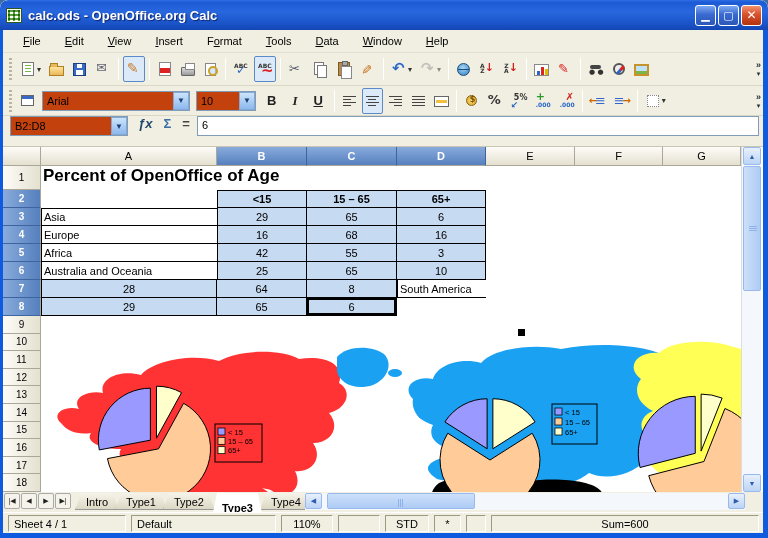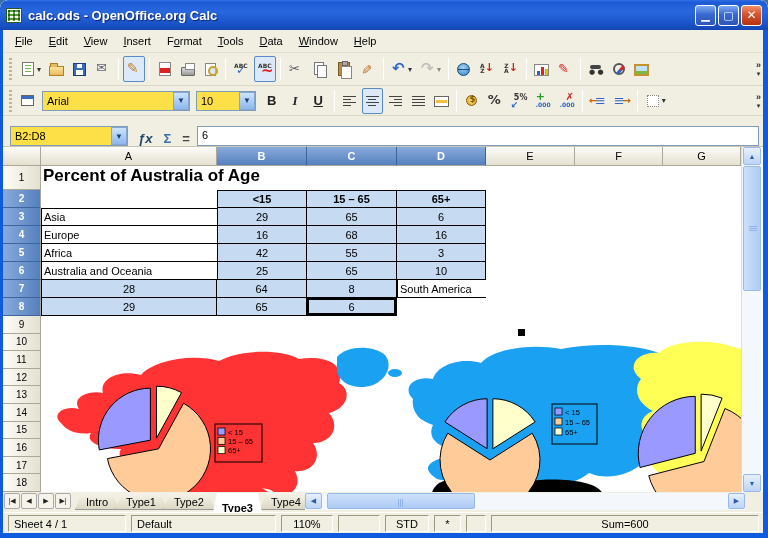--- a/index.html
+++ b/index.html
@@ -22,21 +22,21 @@
     background:repeating-linear-gradient(180deg,#58A038 0 2px,#fff 2px 4px),repeating-linear-gradient(90deg,#58A038 0 2px,#fff 2px 5px);
     background-blend-mode:multiply;}
   .winbtns{display:flex;gap:2px;}
   .wbtn{width:21px;height:21px;border:1px solid #fff;border-radius:3px;color:#fff;font-size:11px;font-weight:bold;
     display:flex;align-items:center;justify-content:center;line-height:1;
     background:linear-gradient(180deg,#7DA9F2,#3969D0 45%,#2B57B8);}
   .wbtn.close{background:linear-gradient(180deg,#F0926E,#D9512B 45%,#B23410);font-size:12px;}
   
   .menubar{position:absolute;left:3px;right:5px;top:30px;height:23px;background:#F1EFE2;display:flex;
     align-items:center;padding-left:4px;font-size:11px;border-bottom:1px solid #E2DFD0;z-index:30;}
-  .menuitem{padding:3px 8px;color:#000;}
+  .menuitem{padding:3px 8px;color:#000;margin-left:8px;}
   .menuitem u{text-decoration:underline;}
   
   .tb{position:absolute;left:3px;right:5px;background:#F1EFE2;display:flex;align-items:center;z-index:30;
     border-bottom:1px solid #DAD7C4;padding-left:2px;}
   .tb1{top:53px;height:33px;}
   .tb2{top:86px;height:30px;}
   .grip{width:5px;height:22px;margin:0 3px;background:repeating-linear-gradient(180deg,#B8B5A0 0 2px,transparent 2px 4px);
     background-size:3px 100%;background-repeat:no-repeat;background-position:1px 0;}
   .tsep{width:1px;height:22px;background:#C9C6B2;border-right:1px solid #FFF;margin:0 3px;}
   .tbtn{border:1px solid transparent;background:transparent;padding:2px;margin:0 1px;border-radius:2px;
@@ -112,28 +112,28 @@
   .ic-std::after{content:"↙";color:#2A66C8;font-size:9px;font-weight:bold;position:absolute;left:0;bottom:-1px;}
   .ic-adddec::before{content:"+";color:#2A9A2A;font-weight:bold;font-size:11px;position:absolute;left:1px;top:-3px;}
   .ic-adddec::after,.ic-deldec::after{content:".000";font-size:6px;font-weight:bold;color:#2A66C8;position:absolute;left:1px;bottom:1px;}
   .ic-deldec::before{content:"✗";color:#C22;font-weight:bold;font-size:10px;position:absolute;right:1px;top:-2px;}
   .ic-dec::before{content:"≡";font-size:13px;color:#36C;position:absolute;right:0;top:0;}
   .ic-dec::after{content:"←";color:#C60;font-weight:bold;position:absolute;left:-1px;top:2px;font-size:10px;}
   .ic-inc::before{content:"≡";font-size:13px;color:#36C;position:absolute;left:0;top:0;}
   .ic-inc::after{content:"→";color:#C60;font-weight:bold;position:absolute;right:-1px;top:2px;font-size:10px;}
   .ic-borders{width:12px;height:12px;border:1px dotted #888;background:#fff;margin:2px;}
   
-  .combo{display:flex;align-items:center;background:#fde047;border:1px solid #7F9DB9;height:20px;margin:0 3px;}
+  .combo{display:flex;align-items:center;background:#c2410c;border:1px solid #7F9DB9;height:20px;margin:0 3px;}
   .combo .cval{flex:1;font-size:11px;padding:0 4px;color:#000;white-space:nowrap;overflow:hidden;}
   .combo .cbtn{width:16px;height:18px;background:linear-gradient(180deg,#CCE4FA,#8CB8EE);border:1px solid #86A7D4;
     display:flex;align-items:center;justify-content:center;font-size:8px;color:#1B3F77;}
   .txtbtn{font-weight:bold;font-size:13px;padding:2px 6px;color:#222;}
   
   .fbar{position:absolute;left:3px;right:5px;top:116px;height:31px;background:#F1EFE2;display:flex;
-    align-items:flex-end;padding:0 4px;gap:3px;z-index:30;border-bottom:1px solid #C8C5B2;}
+    align-items:flex-start;padding:0 4px;gap:3px;z-index:30;border-bottom:1px solid #C8C5B2;}
   .namebox{width:118px;}
   .fico{font-size:13px;font-weight:bold;padding:0 4px;}
   .inputline{flex:1;height:20px;background:#fff;border:1px solid #7F9DB9;font-size:11px;padding:2px 4px;color:#000;}
   .tooltip{position:absolute;left:375px;top:121px;z-index:60;background:#FFFFE1;border:1px solid #000;
     font-size:11px;padding:1px 4px;color:#000;white-space:nowrap;}
   
   .grid{position:absolute;left:3px;top:147px;width:760px;height:345px;background:#fff;z-index:20;}
   .corner{position:absolute;left:0;top:0;width:38px;height:19px;background:linear-gradient(#FDFCF8,#E4E1D0);
     border-right:1px solid #ACA899;border-bottom:1px solid #ACA899;}
   .cheads{position:absolute;left:38px;top:0;height:19px;display:flex;}
@@ -415,21 +415,21 @@
         <div class="rh" style="height: 17.6px;">12</div>
         <div class="rh" style="height: 17.6px;">13</div>
         <div class="rh" style="height: 17.6px;">14</div>
         <div class="rh" style="height: 17.6px;">15</div>
         <div class="rh" style="height: 17.6px;">16</div>
         <div class="rh" style="height: 17.6px;">17</div>
         <div class="rh" style="height: 17.6px;">18</div>
       </div>
 
     <div class="cells">
-      <div class="celltitle">Percent of Australia of Age</div>
+      <div class="celltitle">Percent of OpenOffice of Age</div>
 
       <div class="sstable">
         <div class="c"></div>
         <div class="c hd first hsel">&lt;15</div>
         <div class="c hd hsel">15 – 65</div>
         <div class="c hd hsel">65+</div>
 
         <div class="c lab labtop">Asia</div>
         <div class="c num first hsel">29</div>
         <div class="c num hsel">65</div>

